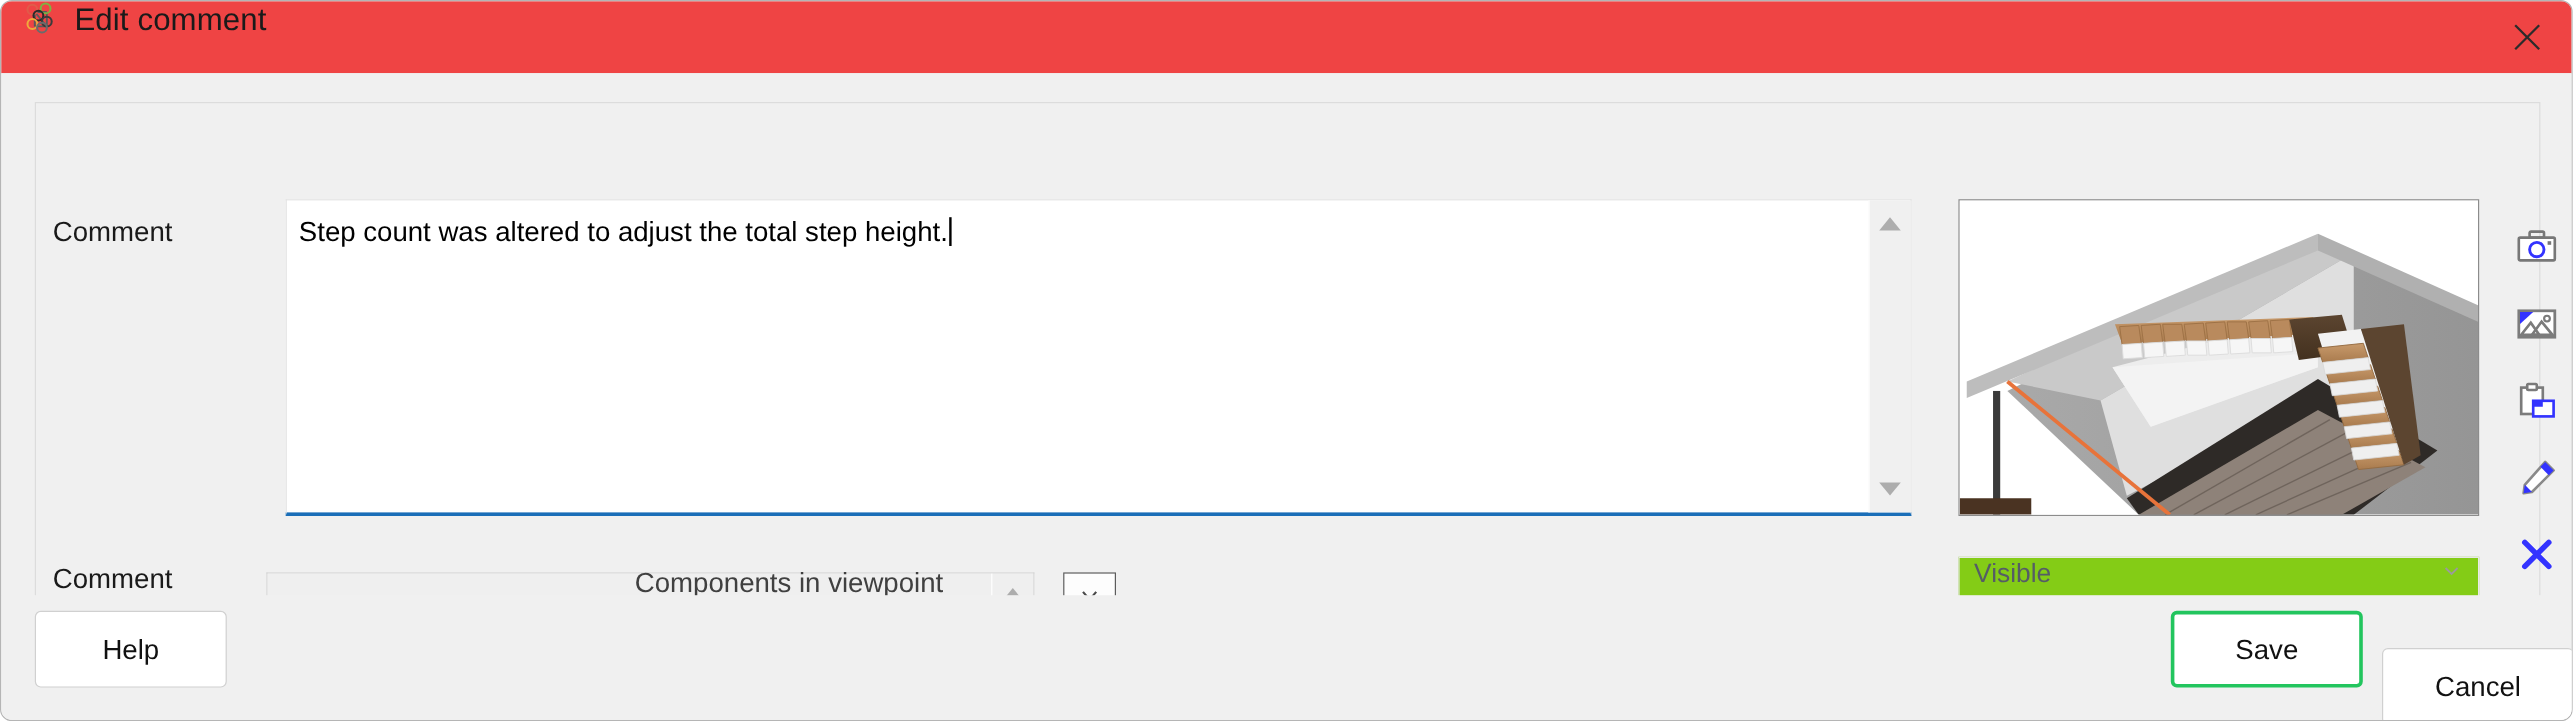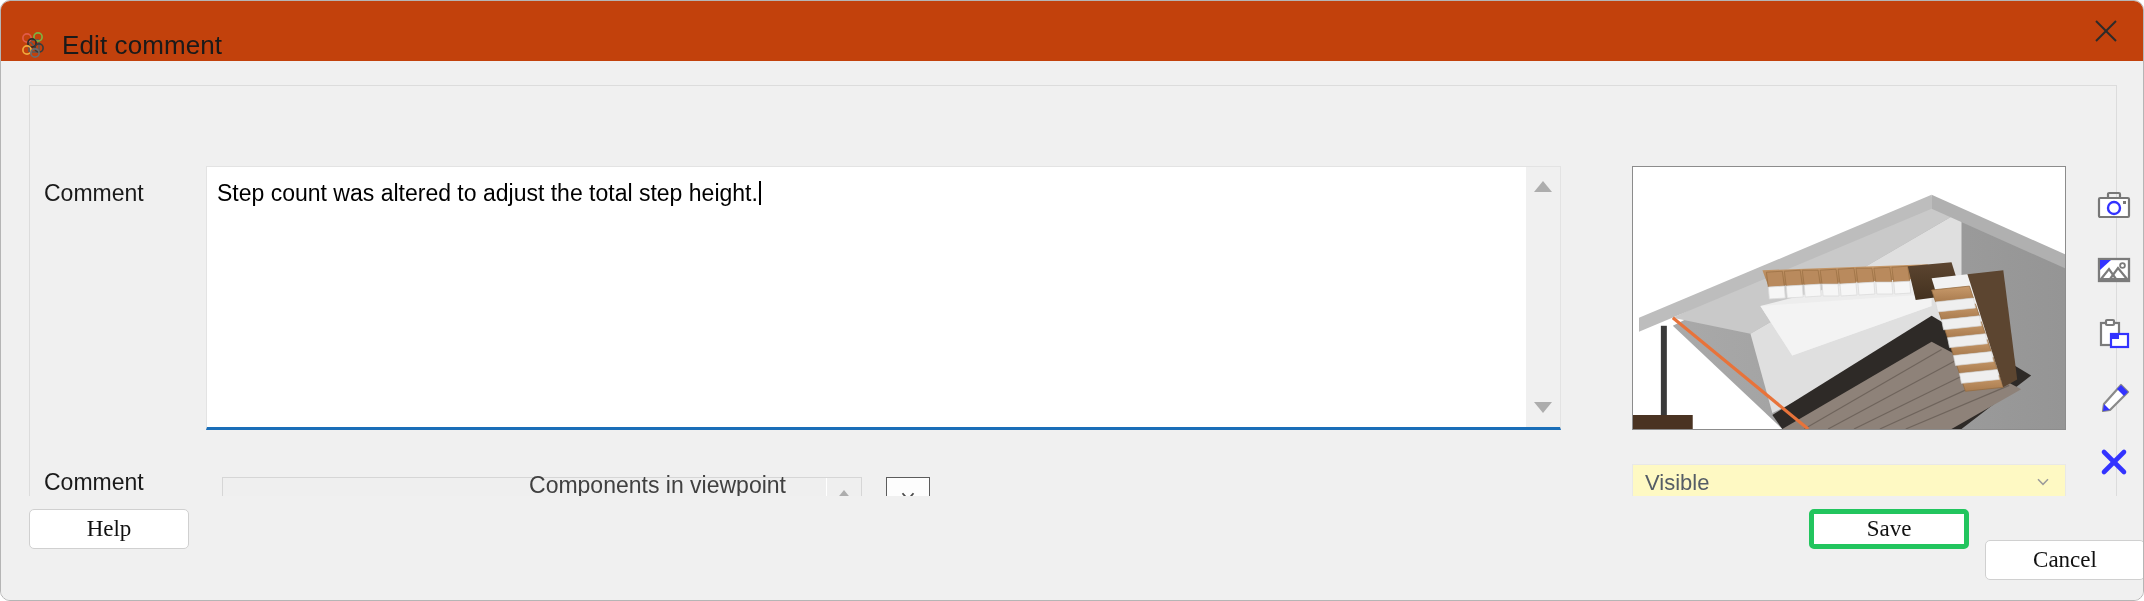--- a/index.html
+++ b/index.html
@@ -25,23 +25,23 @@
     overflow: hidden;
     display: flex;
     flex-direction: column;
   }
 
   
   .titlebar {
     position: relative;
     height: 60px;
     flex: 0 0 60px;
-    background: #c2410c;
-    display: flex;
-    align-items: flex-end;
+    background: #ef4444;
+    display: flex;
+    align-items: flex-start;
     padding: 0 0 0 18px;
     box-sizing: border-box;
   }
   .app-icon {
     width: 30px;
     height: 30px;
     flex: 0 0 30px;
     margin-right: 13px;
     display: block;
   }
@@ -88,21 +88,21 @@
     position: absolute;
     font-size: 23px;
     color: #1a1a1a;
     white-space: nowrap;
   }
   .lbl-comment { left: 14px; top: 94px; }
   .lbl-notify  { left: 14px; top: 383px; }
 
   .comment-box {
     position: absolute;
-    left: 176px;
+    left: 208px;
     top: 80px;
     width: 1355px;
     height: 264px;
     box-sizing: border-box;
     background: #ffffff;
     border: 1px solid #e3e3e3;
     border-bottom: 3px solid #1a6eb8;
     display: flex;
   }
   .comment-text-wrap {
@@ -237,24 +237,23 @@
     color: #404040;
     white-space: nowrap;
   }
   .civ-select {
     position: absolute;
     left: 1602px;
     top: 378px;
     width: 434px;
     height: 38px;
     box-sizing: border-box;
-    background: #fef9c3;
+    background: #84cc16;
     border: 1px solid #e8e8e8;
     display: flex;
-    align-items: center;
     padding: 0 12px;
     cursor: pointer;
   }
   .civ-select .val {
     flex: 1 1 auto;
     font-size: 22px;
     color: #555d66;
   }
 
   .save-sel-row {
@@ -288,36 +287,36 @@
   
   .footer {
     flex: 0 0 104px;
     height: 104px;
     position: relative;
     background: #f0f0f0;
   }
   .btn {
     position: absolute;
     box-sizing: border-box;
-    height: 40px;
+    height: 64px;
     background: #ffffff;
     border: 1px solid #d0d0d0;
     border-radius: 5px;
-    font-family: Liberation Serif, serif;
+    font-family: Liberation Sans, sans-serif;
     font-size: 23px;
     color: #111111;
     display: flex;
     align-items: center;
     justify-content: center;
     cursor: pointer;
     padding: 0;
   }
   .btn-help   { left: 28px;  top: 13px; width: 160px; }
   .btn-save   { left: 1808px; top: 13px; width: 160px;
-                border: 5px solid #22c55e; }
+                border: 3px solid #22c55e; }
   .btn-cancel { left: 1984px; top: 13px; width: 160px; margin-top: 31px; }
 </style>
 </head>
 <body>
 
 <div class="dialog">
 
   <div class="titlebar">
     <span class="app-icon">
       <svg viewBox="0 0 30 30" width="30" height="30">

